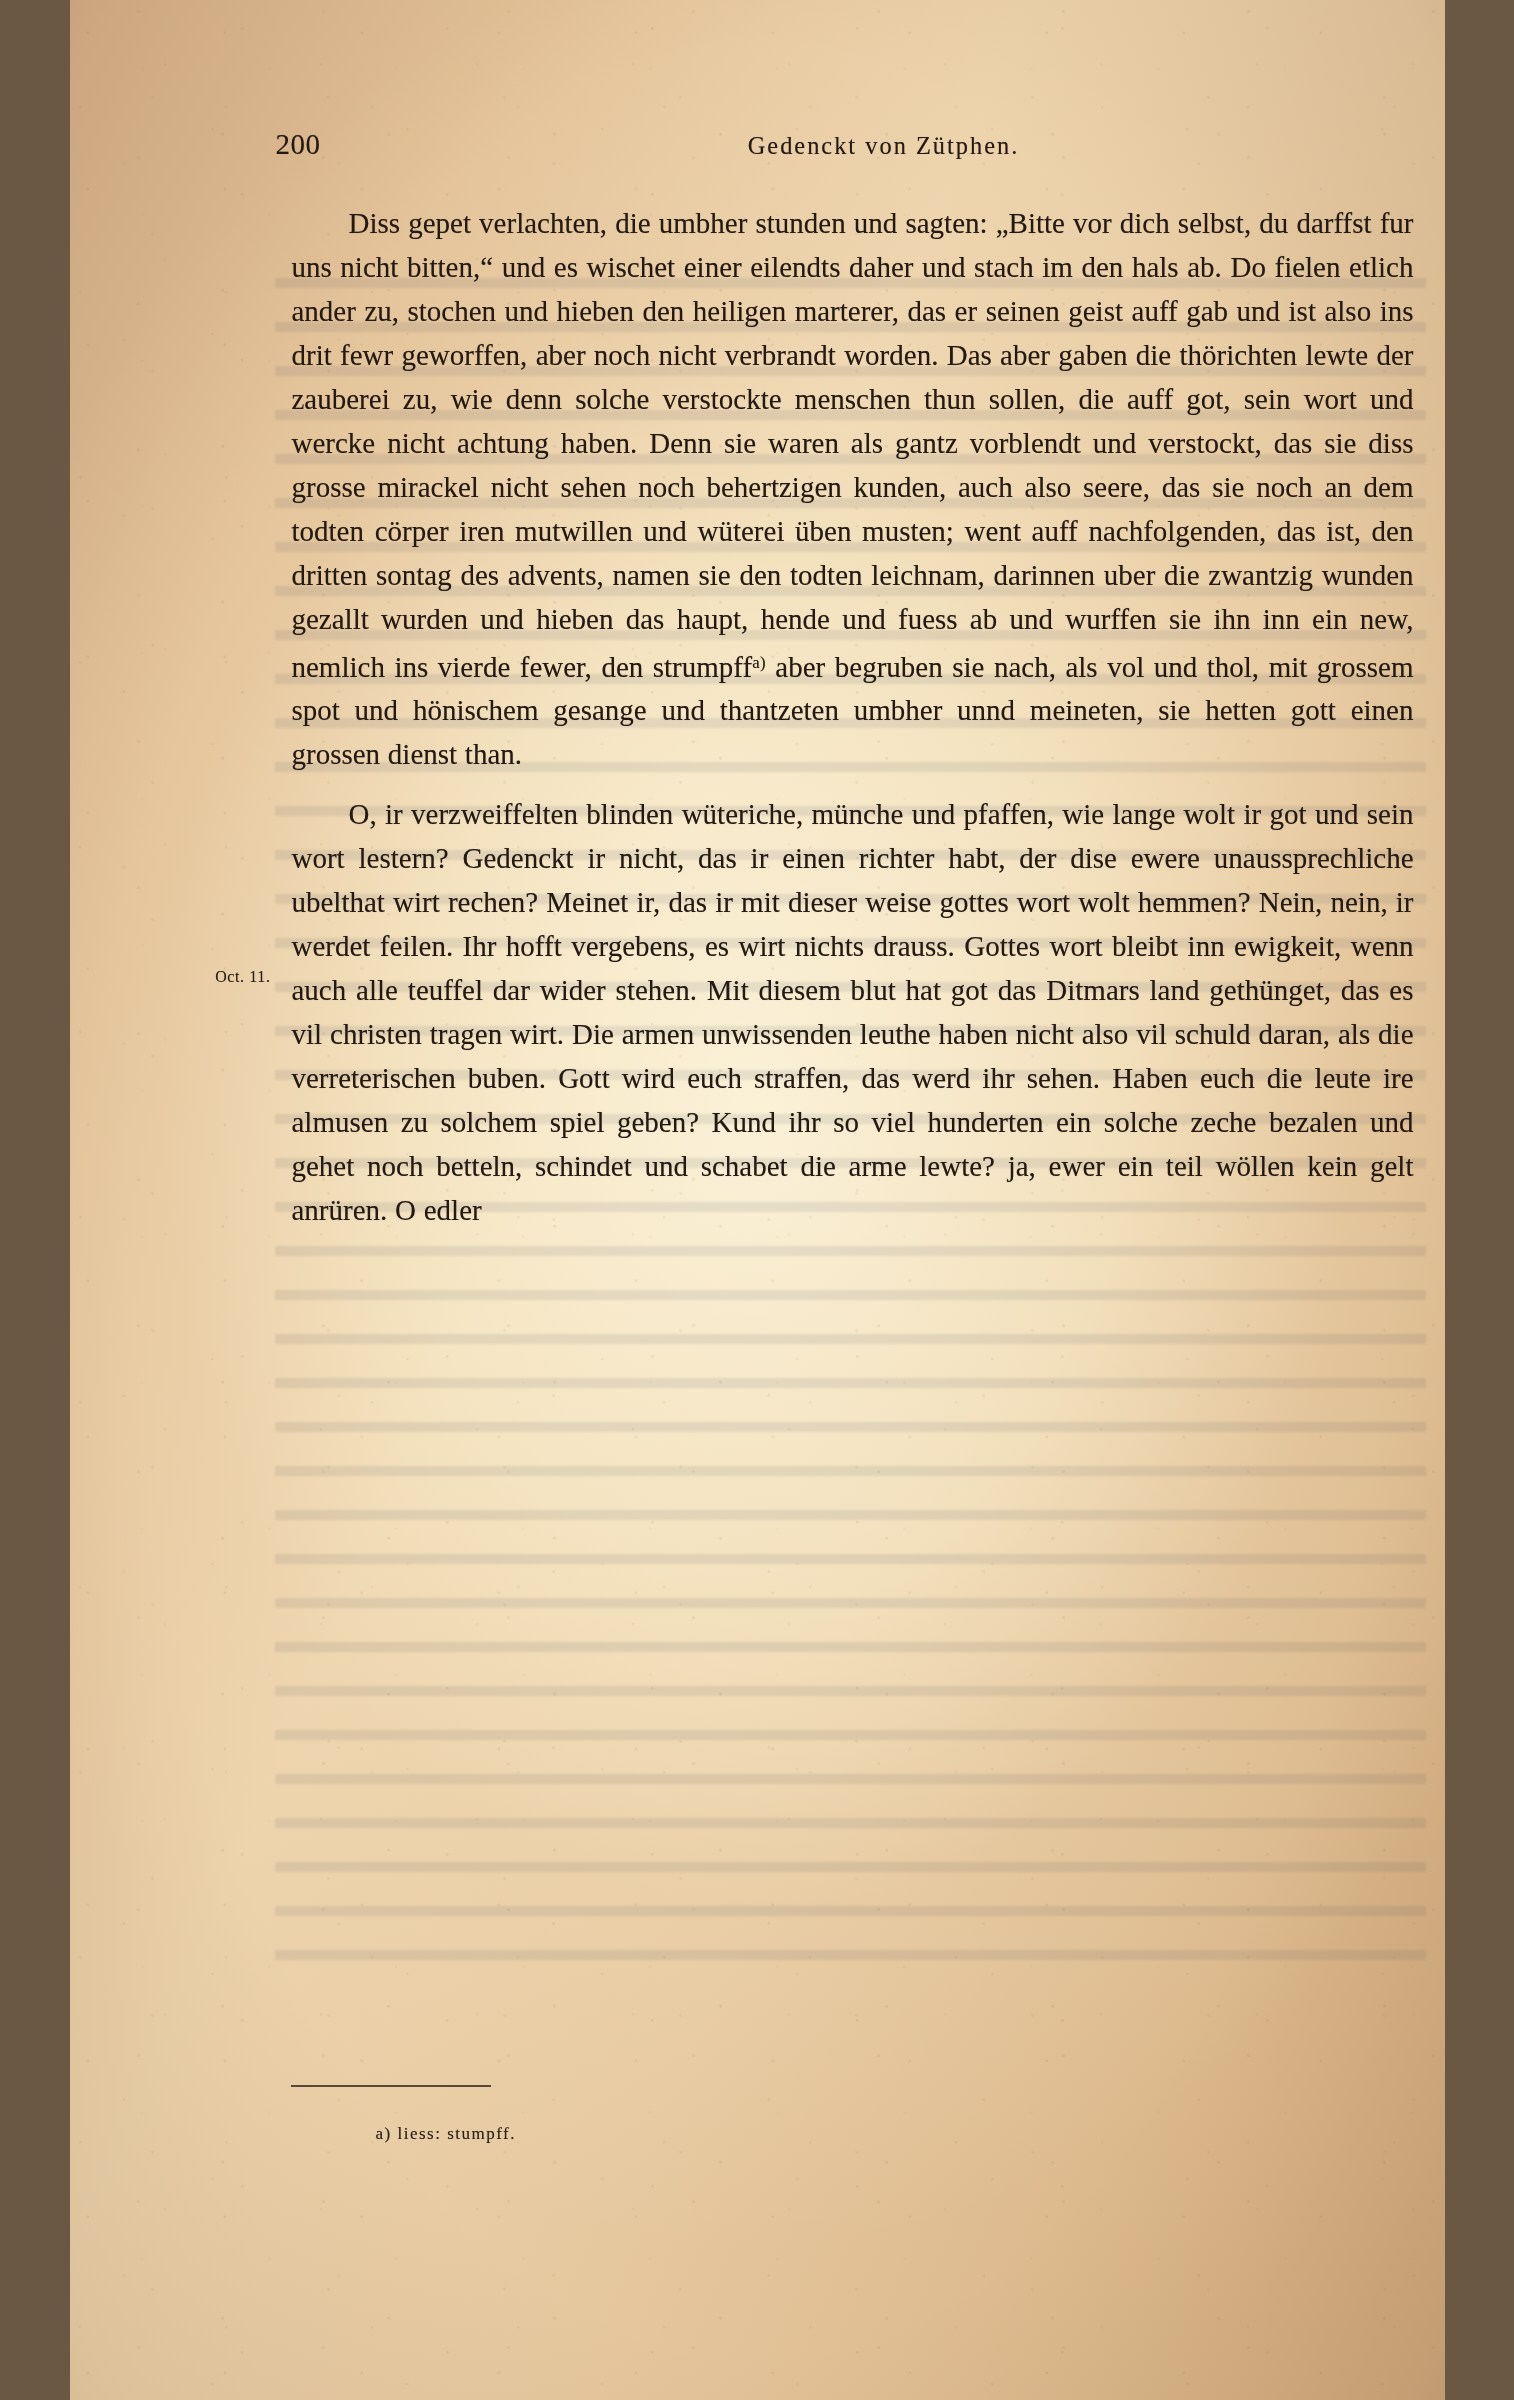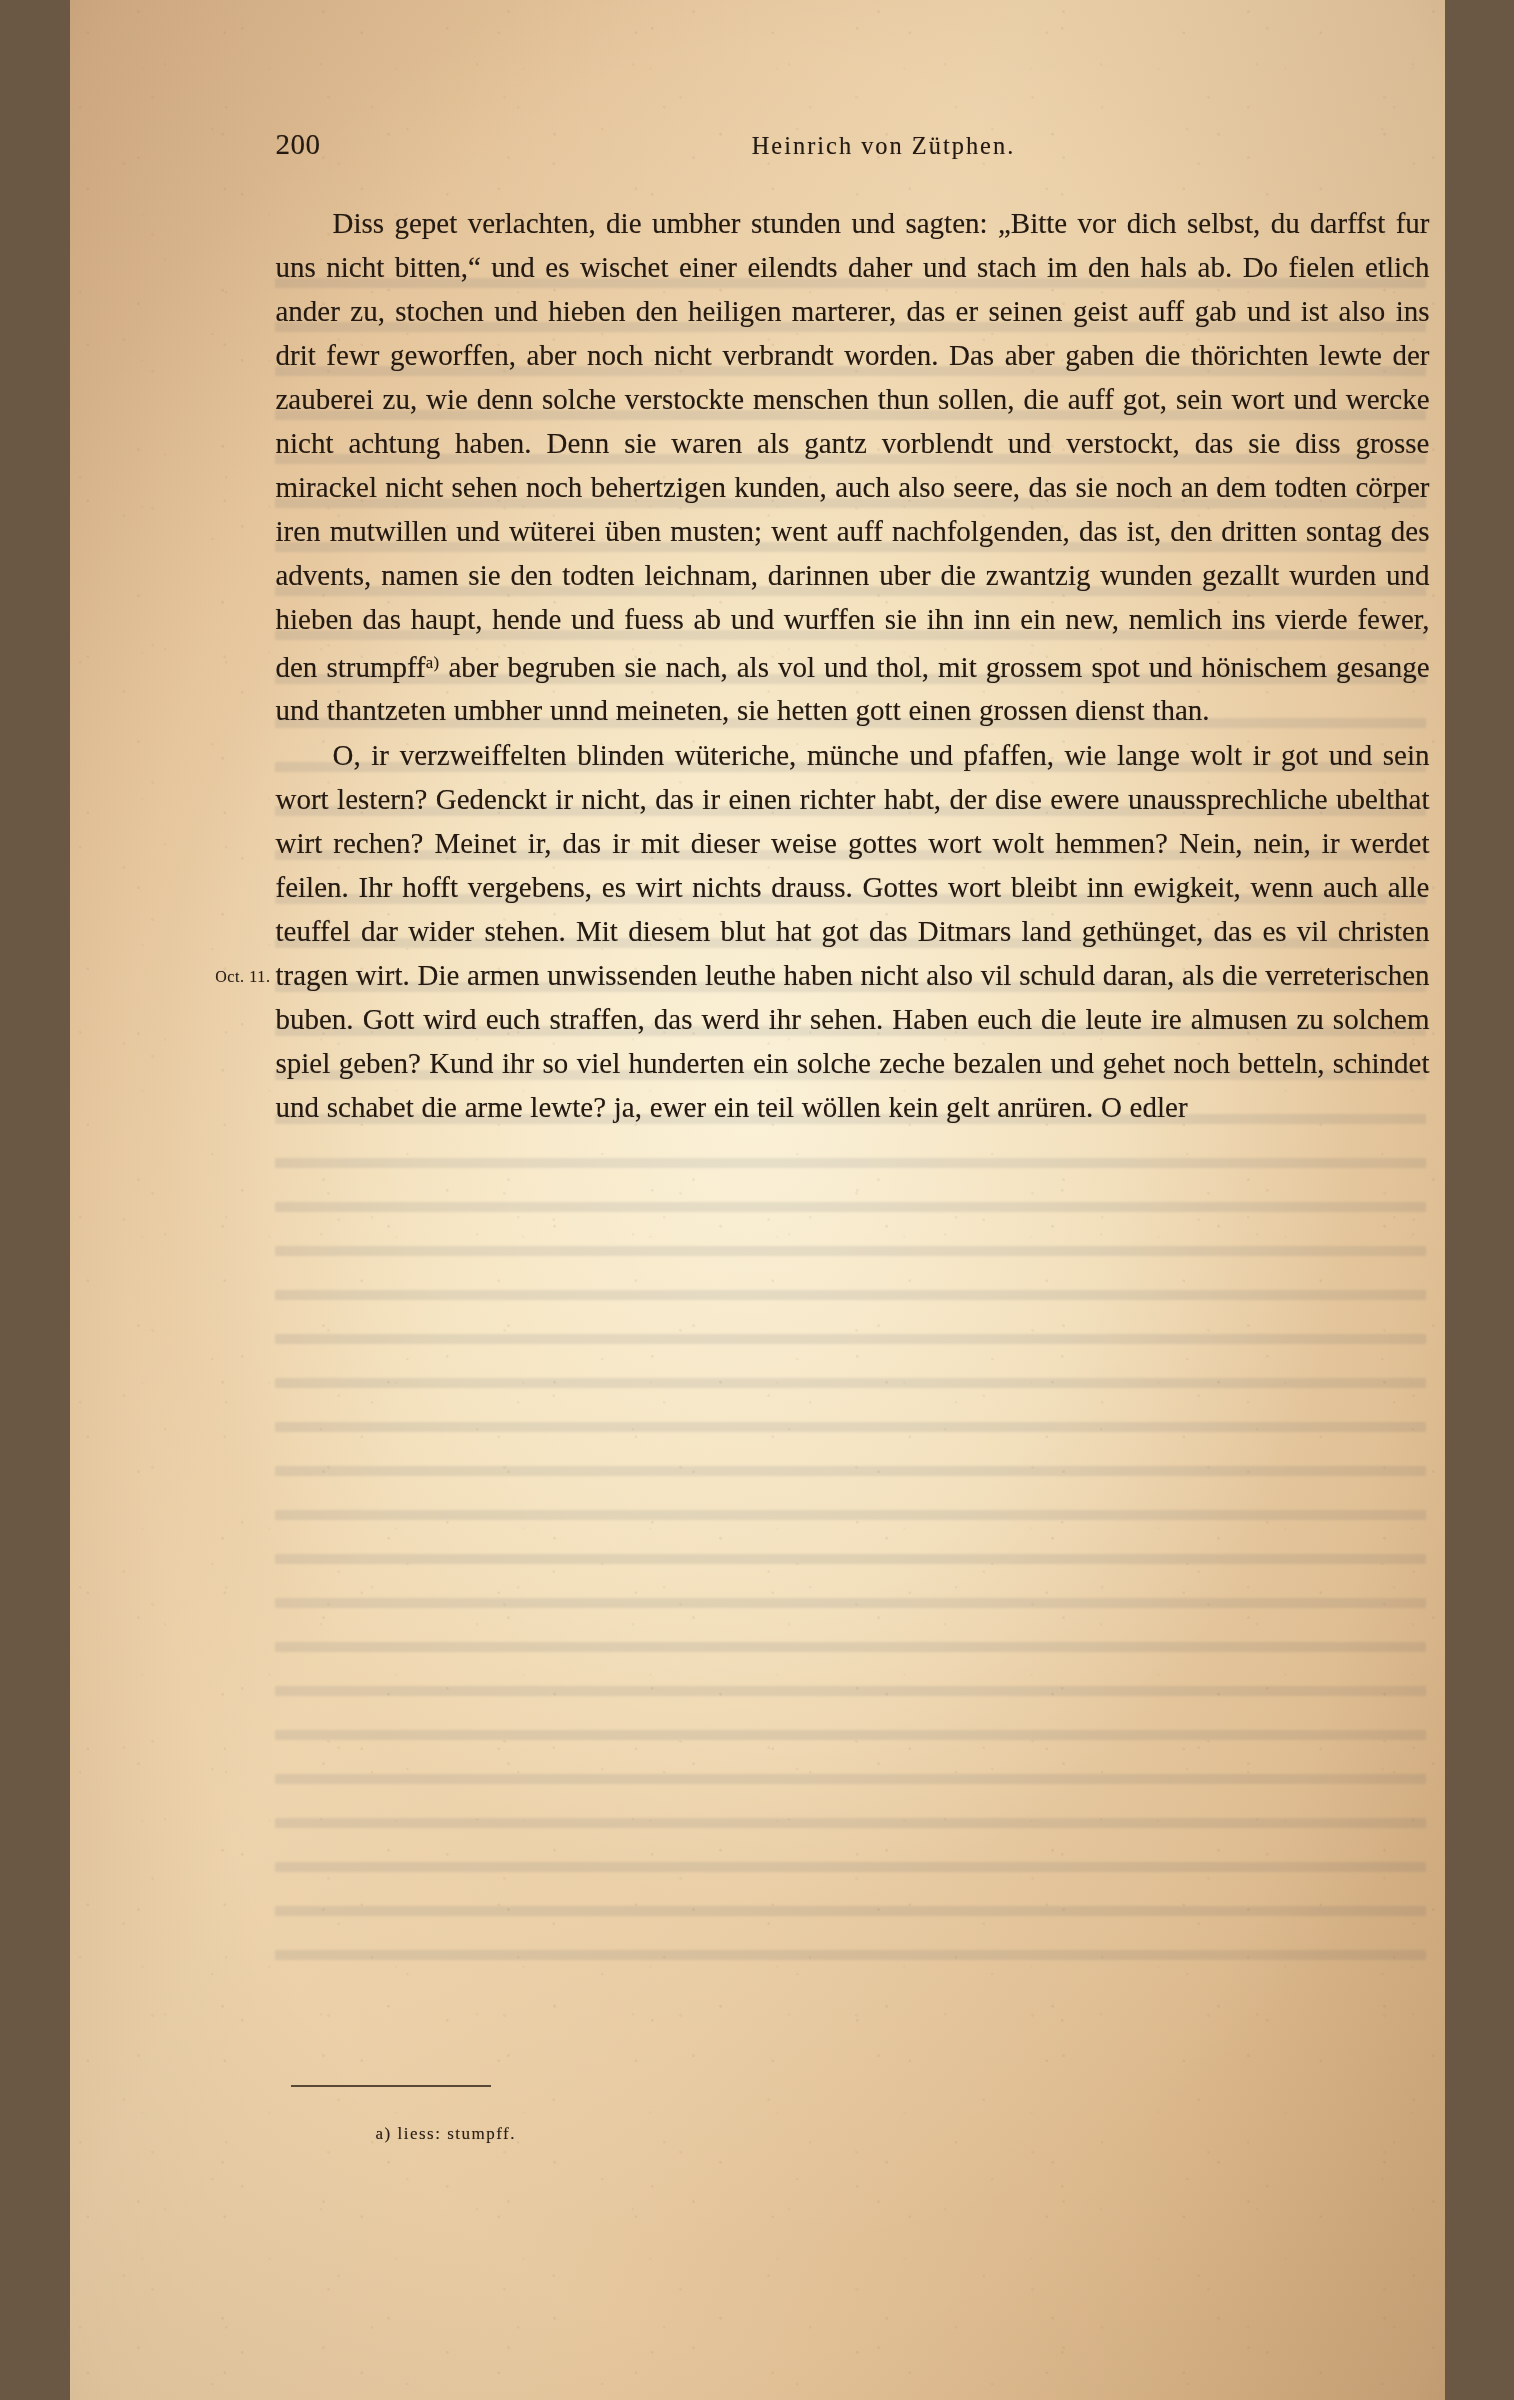--- a/index.html
+++ b/index.html
@@ -105,21 +105,21 @@
     right: 0;
     top: 3.9px;
     text-align: center;
     font-size: 24.4px;
     letter-spacing: 2px;
     color: #241a12;
     padding-left: 62px;
   }
 
   p.body {
-    margin: 0;
+    margin: 16px;
     font-size: 29px;
     line-height: 44px;
     text-align: justify;
     text-align-last: left;
     text-indent: 57px;
     word-spacing: 0.5px;
     color: #241a12;
   }
   p.body + p.body { margin-top: 1px; }
 
@@ -173,21 +173,21 @@
 
 <div class="page">
 
   <div class="grain"></div>
   <div class="showthrough"></div>
 
   <div class="content">
 
     <div class="running-head">
       <span class="folio ink">200</span>
-      <span class="head-title ink">Heinrich von Zütphen.</span>
+      <span class="head-title ink">Gedenckt von Zütphen.</span>
     </div>
 
     <p class="body ink"><span>Diss gepet verlachten, die umbher stunden und sagten: „Bitte vor dich selbst, du darffst fur uns nicht bitten,“ und es wischet einer eilendts daher und stach im den hals ab. Do fielen etlich ander zu, stochen und hieben den heiligen marterer, das er seinen geist auff gab und ist also ins drit fewr geworffen, aber noch nicht verbrandt worden. Das aber gaben die thörichten lewte der zauberei zu, wie denn solche verstockte menschen thun sollen, die auff got, sein wort und wercke nicht achtung haben. Denn sie waren als gantz vorblendt und verstockt, das sie diss grosse mirackel nicht sehen noch behertzigen kunden, auch also seere, das sie noch an dem todten cörper iren mutwillen und wüterei üben musten; went auff nachfolgenden, das ist, den dritten sontag des advents, namen sie den todten leichnam, darinnen uber die zwantzig wunden gezallt wurden und hieben das haupt, hende und fuess ab und wurffen sie ihn inn ein new, nemlich ins vierde fewer, den strumpff</span><sup class="fn">a)</sup><span> aber begruben sie nach, als vol und thol, mit grossem spot und hönischem gesange und thantzeten umbher unnd meineten, sie hetten gott einen grossen dienst than.</span></p>
 
     <p class="body ink">O, ir verzweiffelten blinden wüteriche, münche und pfaffen, wie lange wolt ir got und sein wort lestern? Gedenckt ir nicht, das ir einen richter habt, der dise ewere unaussprechliche ubelthat wirt rechen? Meinet ir, das ir mit dieser weise gottes wort wolt hemmen? Nein, nein, ir werdet feilen. Ihr hofft vergebens, es wirt nichts drauss. Gottes wort bleibt inn ewigkeit, wenn auch alle teuffel dar wider stehen. Mit diesem blut hat got das Ditmars land gethünget, das es vil christen tragen wirt. Die armen unwissenden leuthe haben nicht also vil schuld daran, als die verreterischen buben. Gott wird euch straffen, das werd ihr sehen. Haben euch die leute ire almusen zu solchem spiel geben? Kund ihr so viel hunderten ein solche zeche bezalen und gehet noch betteln, schindet und schabet die arme lewte? ja, ewer ein teil wöllen kein gelt anrüren. O edler</p>
 
     <div class="marginal ink">Oct. 11.</div>
 
   </div>
 

